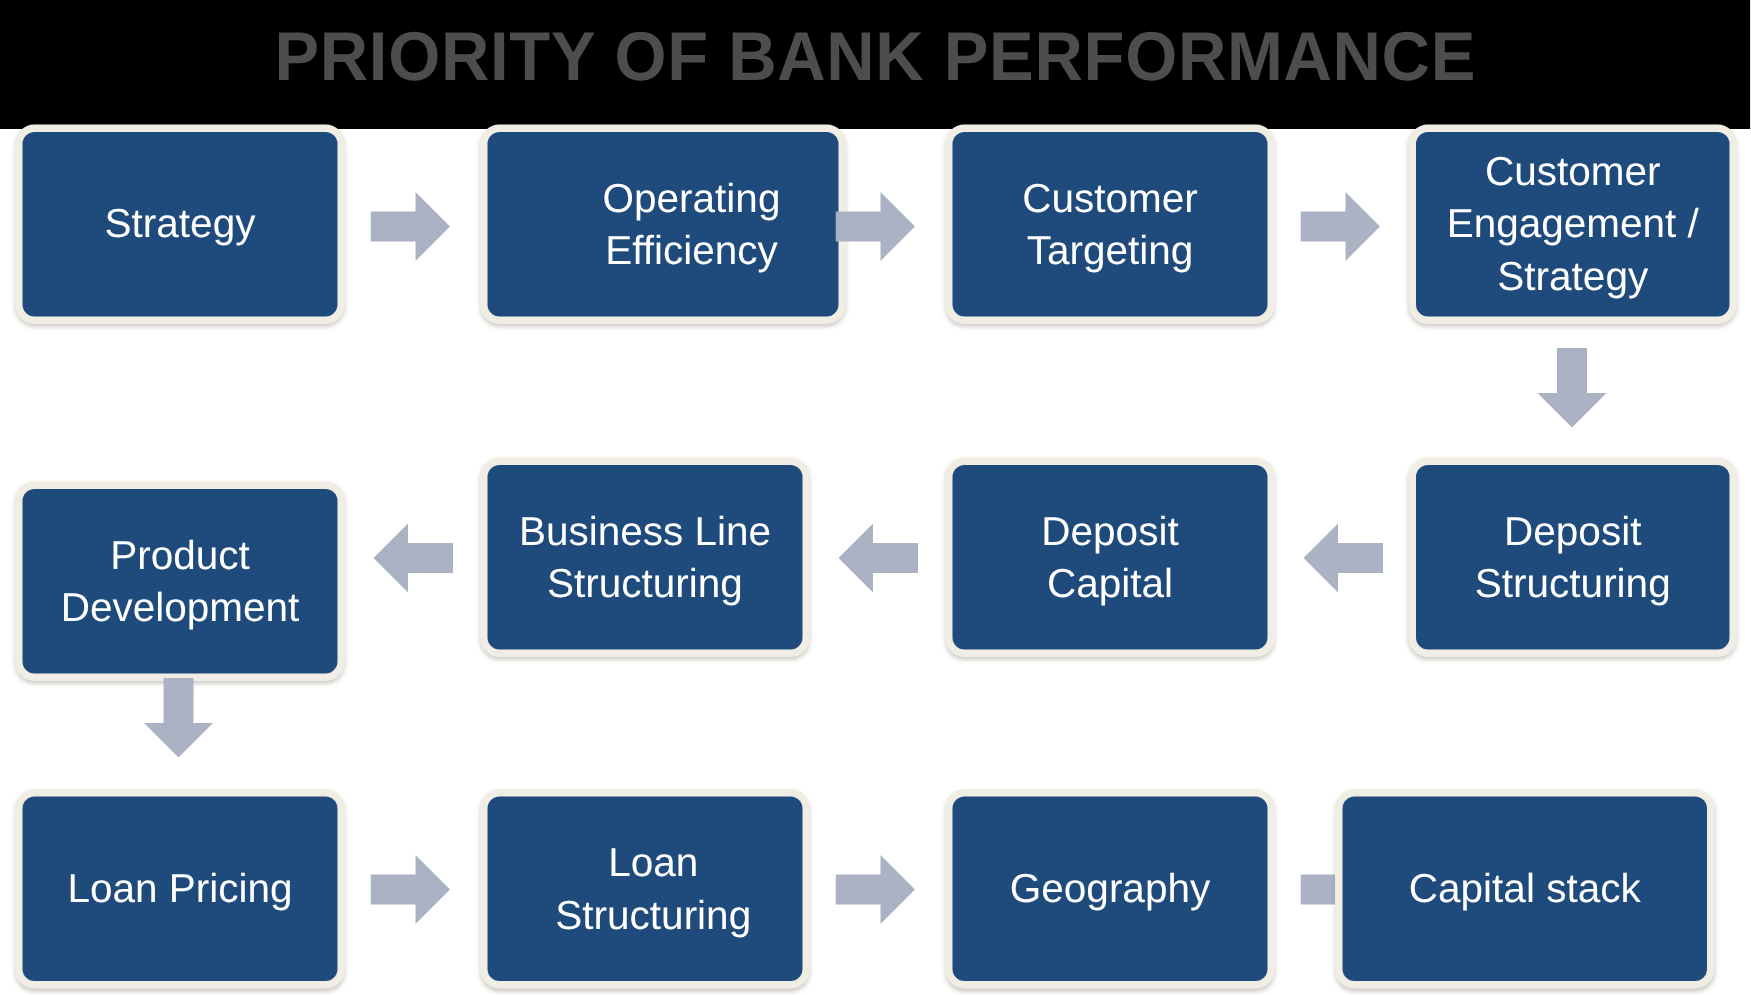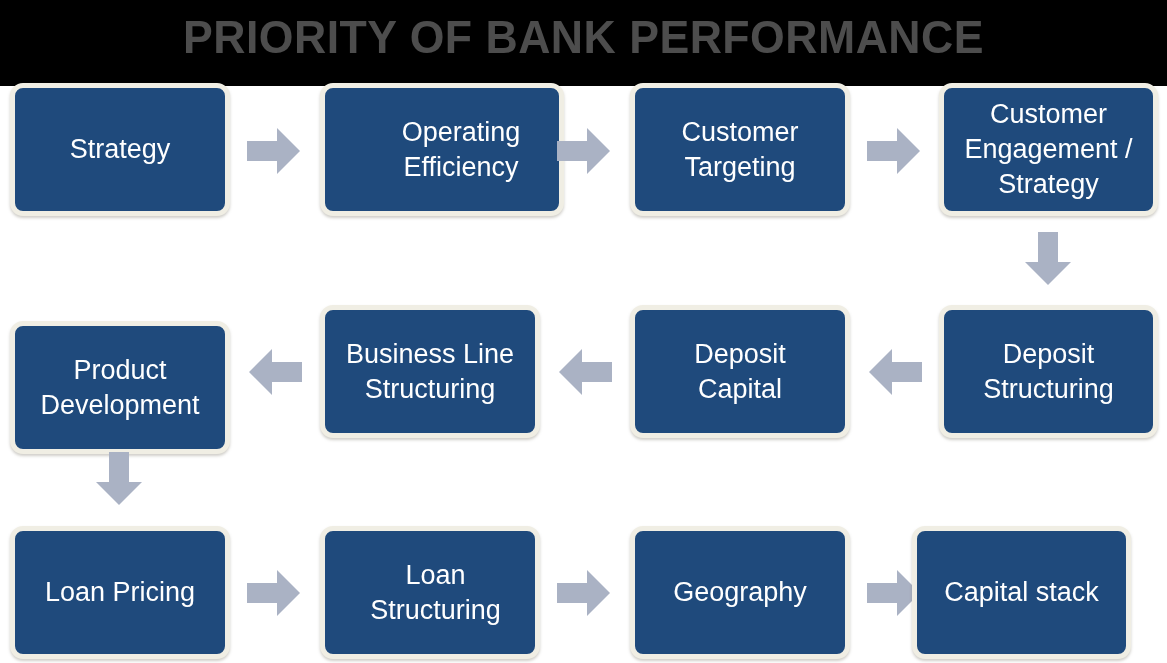--- a/index.html
+++ b/index.html
@@ -216,19 +216,19 @@
       <span>Geography</span>
     </div>
   </div>
 
   <div class="arrow" style="left:867px; top:570px;">
     <svg width="53" height="46" viewBox="0 0 53 46" aria-hidden="true">
       <polygon points="0,13 30,13 30,0 53,23 30,46 30,33 0,33" fill="#aab2c4"></polygon>
     </svg>
   </div>
 
-  <div class="pbox" style="left:912px; top:526px; width:219px; height:133px;">
+  <div class="pbox" style="left:890px; top:526px; width:253px; height:133px;">
     <div>
       <span>Capital stack</span>
     </div>
   </div>
 
 </div>
 
 </body></html>

